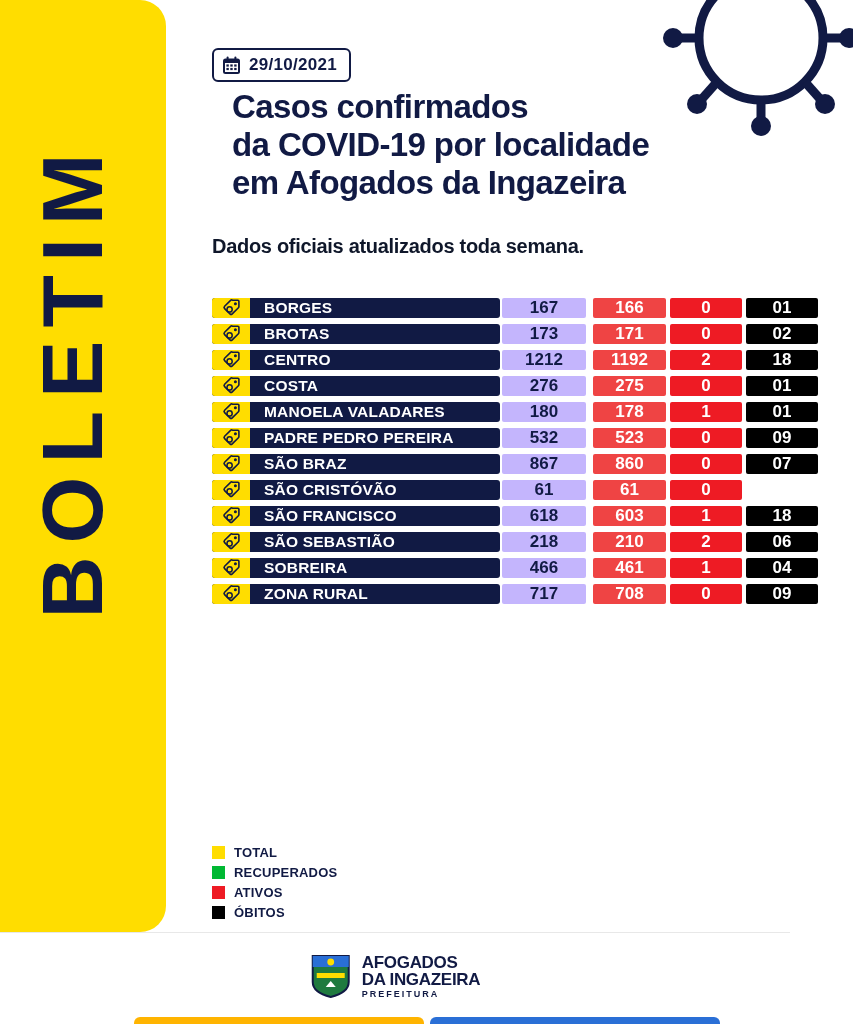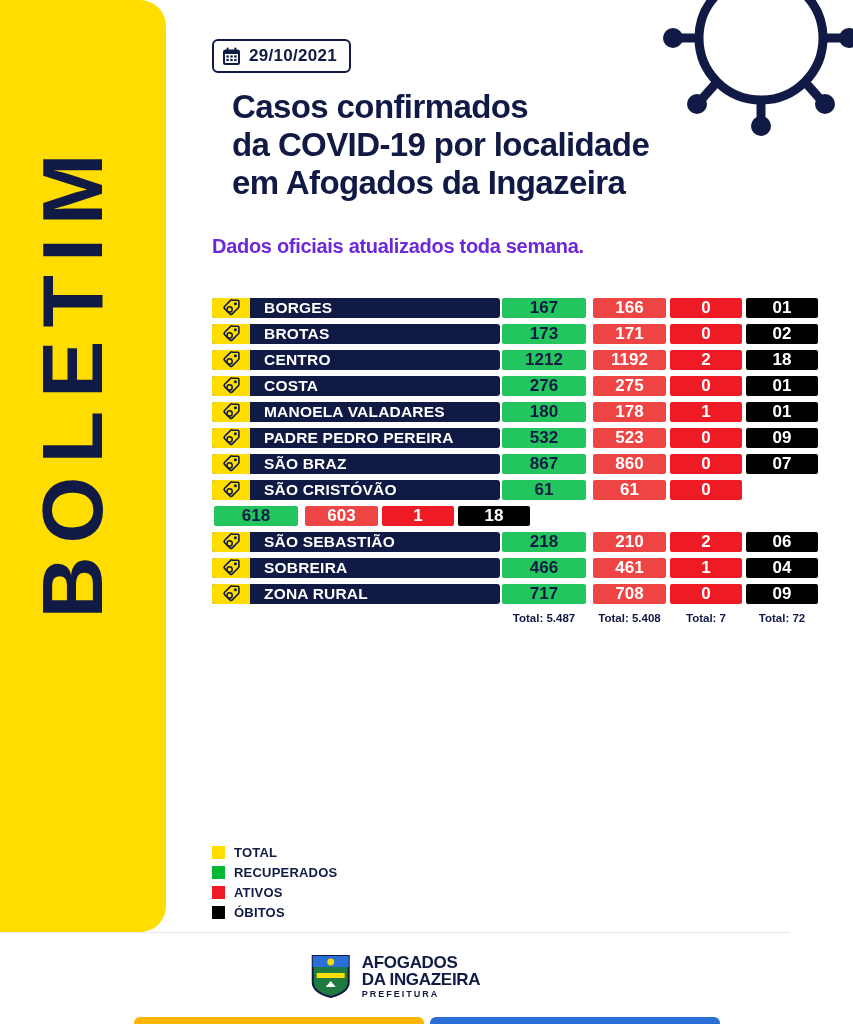--- a/index.html
+++ b/index.html
@@ -56,21 +56,21 @@
     position: absolute;
     left: 212px;
     top: 0;
     width: 641px;
     height: 1024px;
   }
 
   #date-chip {
     position: absolute;
     left: 0;
-    top: 39px;
+    top: 48px;
     display: flex;
     align-items: center;
     gap: 8px;
     border: 2px solid #111a44;
     border-radius: 6px;
     padding: 5px 12px 5px 8px;
     background: #ffffff;
   }
   #date-chip .cal {
     width: 19px;
@@ -97,21 +97,21 @@
     color: #111a44;
     letter-spacing: -0.6px;
     margin-left: 20px;
   }
   #subhead {
     position: absolute;
     left: 0;
     top: 235px;
     font-size: 20px;
     font-weight: bold;
-    color: #6d28d9;
+    color: #0f172a;
     letter-spacing: -0.3px;
   }
 
   
   #table {
     position: absolute;
     left: 0;
     top: 300px;
     width: 580px;
   }
@@ -140,21 +140,21 @@
   .name-text {
     color: #ffffff;
     font-size: 15.5px;
     font-weight: bold;
     padding-left: 14px;
     letter-spacing: 0.2px;
     white-space: nowrap;
   }
   .cell-total {
     flex: 0 0 84px;
-    background: #22c55e;
+    background: #c4b5fd;
     color: #111a44;
     display: flex;
     align-items: center;
     justify-content: center;
     font-size: 17px;
     font-weight: bold;
     margin-left: 2px;
     border-radius: 2px;
   }
   .cell-rec {
@@ -491,20 +491,30 @@
         </span>
         <span class="name-text">SÃO CRISTÓVÃO</span>
       </div>
       <div class="cell-total">61</div>
       <div class="cell-rec">61</div>
       <div class="cell-act">0</div>
       <div class="cell-ob empty"></div>
     </div>
 
     <div class="row">
+      <div class="cell-name">
+        <span class="tag-box">
+          <svg width="20" height="20" viewBox="0 0 20 20" xmlns="http://www.w3.org/2000/svg">
+            <path d="M11.5 2.2h5.4a1 1 0 0 1 1 1v5.4a1.6 1.6 0 0 1-.47 1.13l-6.2 6.2a1.6 1.6 0 0 1-2.26 0L3.6 10.56a1.6 1.6 0 0 1 0-2.26l6.2-6.2A1.6 1.6 0 0 1 11.5 2.2z" fill="none" stroke="#111a44" stroke-width="1.6"></path>
+            <circle cx="14.4" cy="5.8" r="1.5" fill="#111a44"></circle>
+            <circle cx="8.6" cy="11.4" r="2.6" fill="none" stroke="#111a44" stroke-width="1.5"></circle>
+          </svg>
+        </span>
+        <span class="name-text">SÃO FRANCISCO</span>
+      </div>
       <div class="cell-total">618</div>
       <div class="cell-rec">603</div>
       <div class="cell-act">1</div>
       <div class="cell-ob">18</div>
     </div>
 
     <div class="row">
       <div class="cell-name">
         <span class="tag-box">
           <svg width="20" height="20" viewBox="0 0 20 20" xmlns="http://www.w3.org/2000/svg">
@@ -548,27 +558,20 @@
           </svg>
         </span>
         <span class="name-text">ZONA RURAL</span>
       </div>
       <div class="cell-total">717</div>
       <div class="cell-rec">708</div>
       <div class="cell-act">0</div>
       <div class="cell-ob">09</div>
     </div>
 
-    <div id="totals-row">
-      <div class="t-spacer"></div>
-      <div class="t-total">Total: 5.487</div>
-      <div class="t-rec">Total: 5.408</div>
-      <div class="t-act">Total: 7</div>
-      <div class="t-ob">Total: 72</div>
-    </div>
   </div>
 
   <div id="legend">
     <div class="legend-item">
       <span class="legend-swatch" style="background:#ffdd00"></span>
       <span class="legend-label">TOTAL</span>
     </div>
     <div class="legend-item">
       <span class="legend-swatch" style="background:#00b833"></span>
       <span class="legend-label">RECUPERADOS</span>

